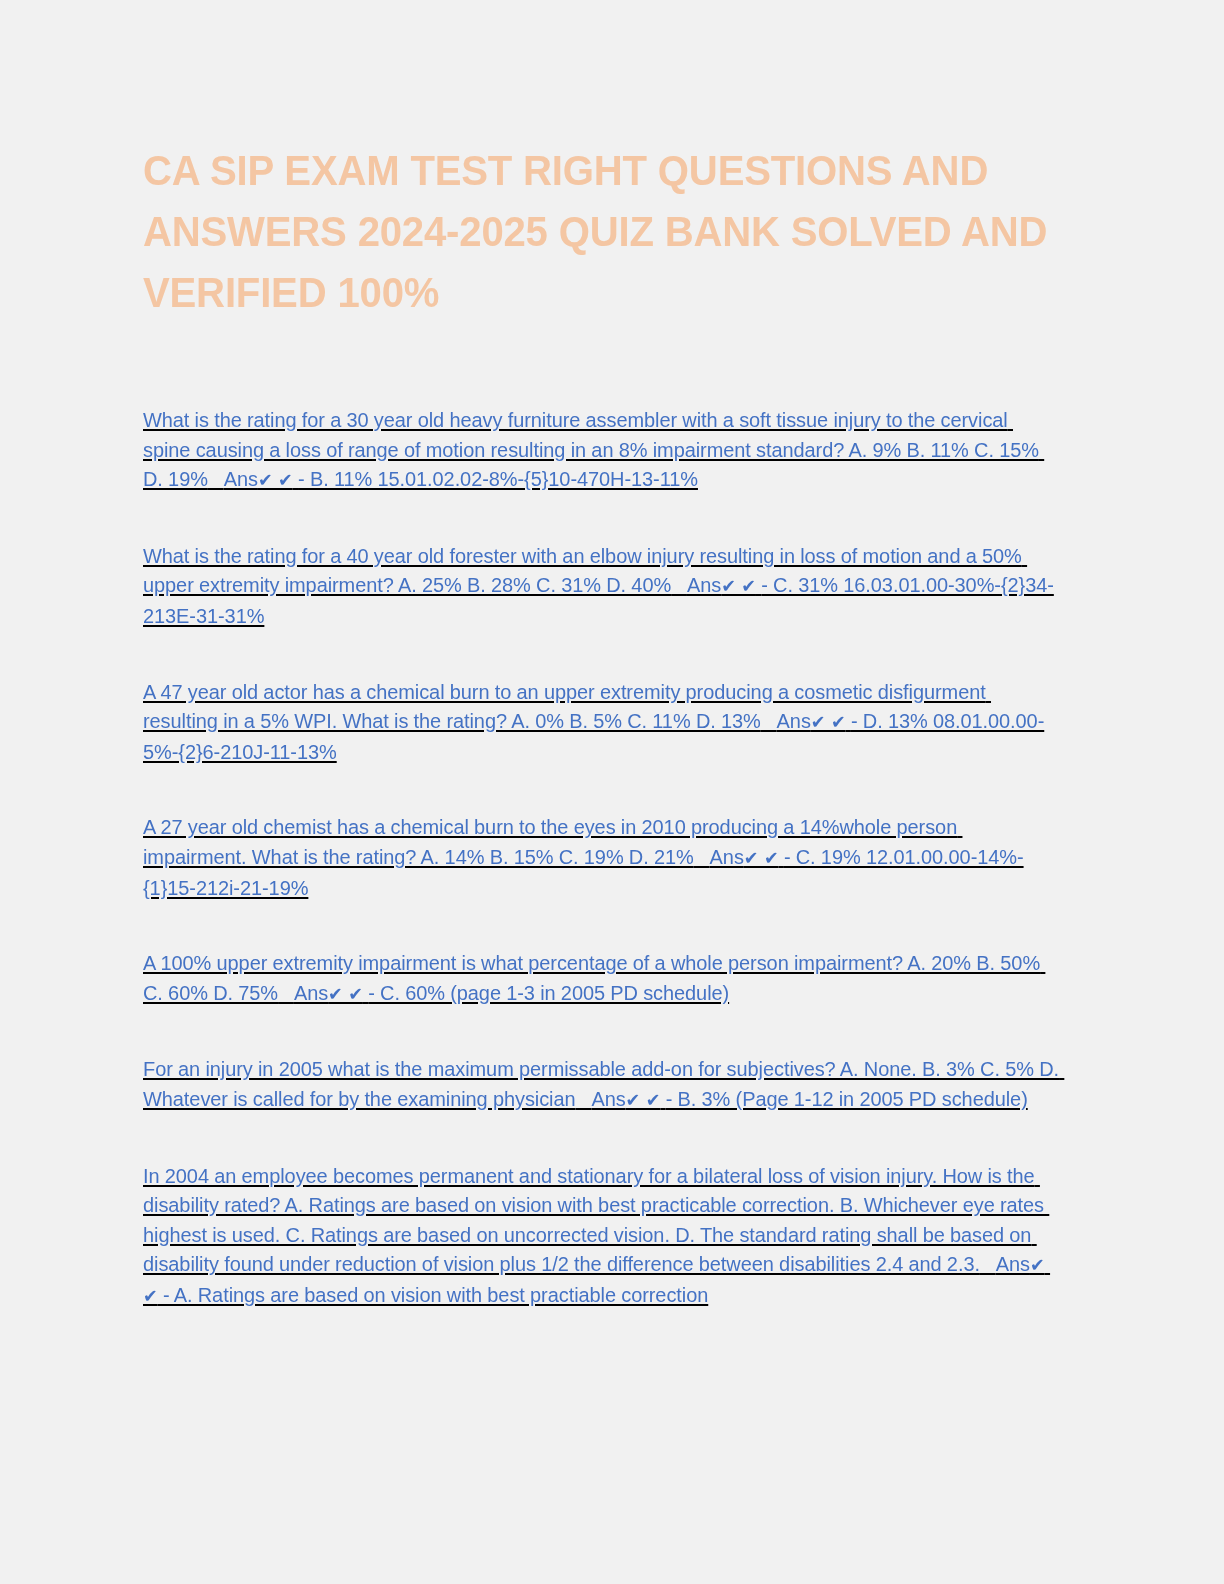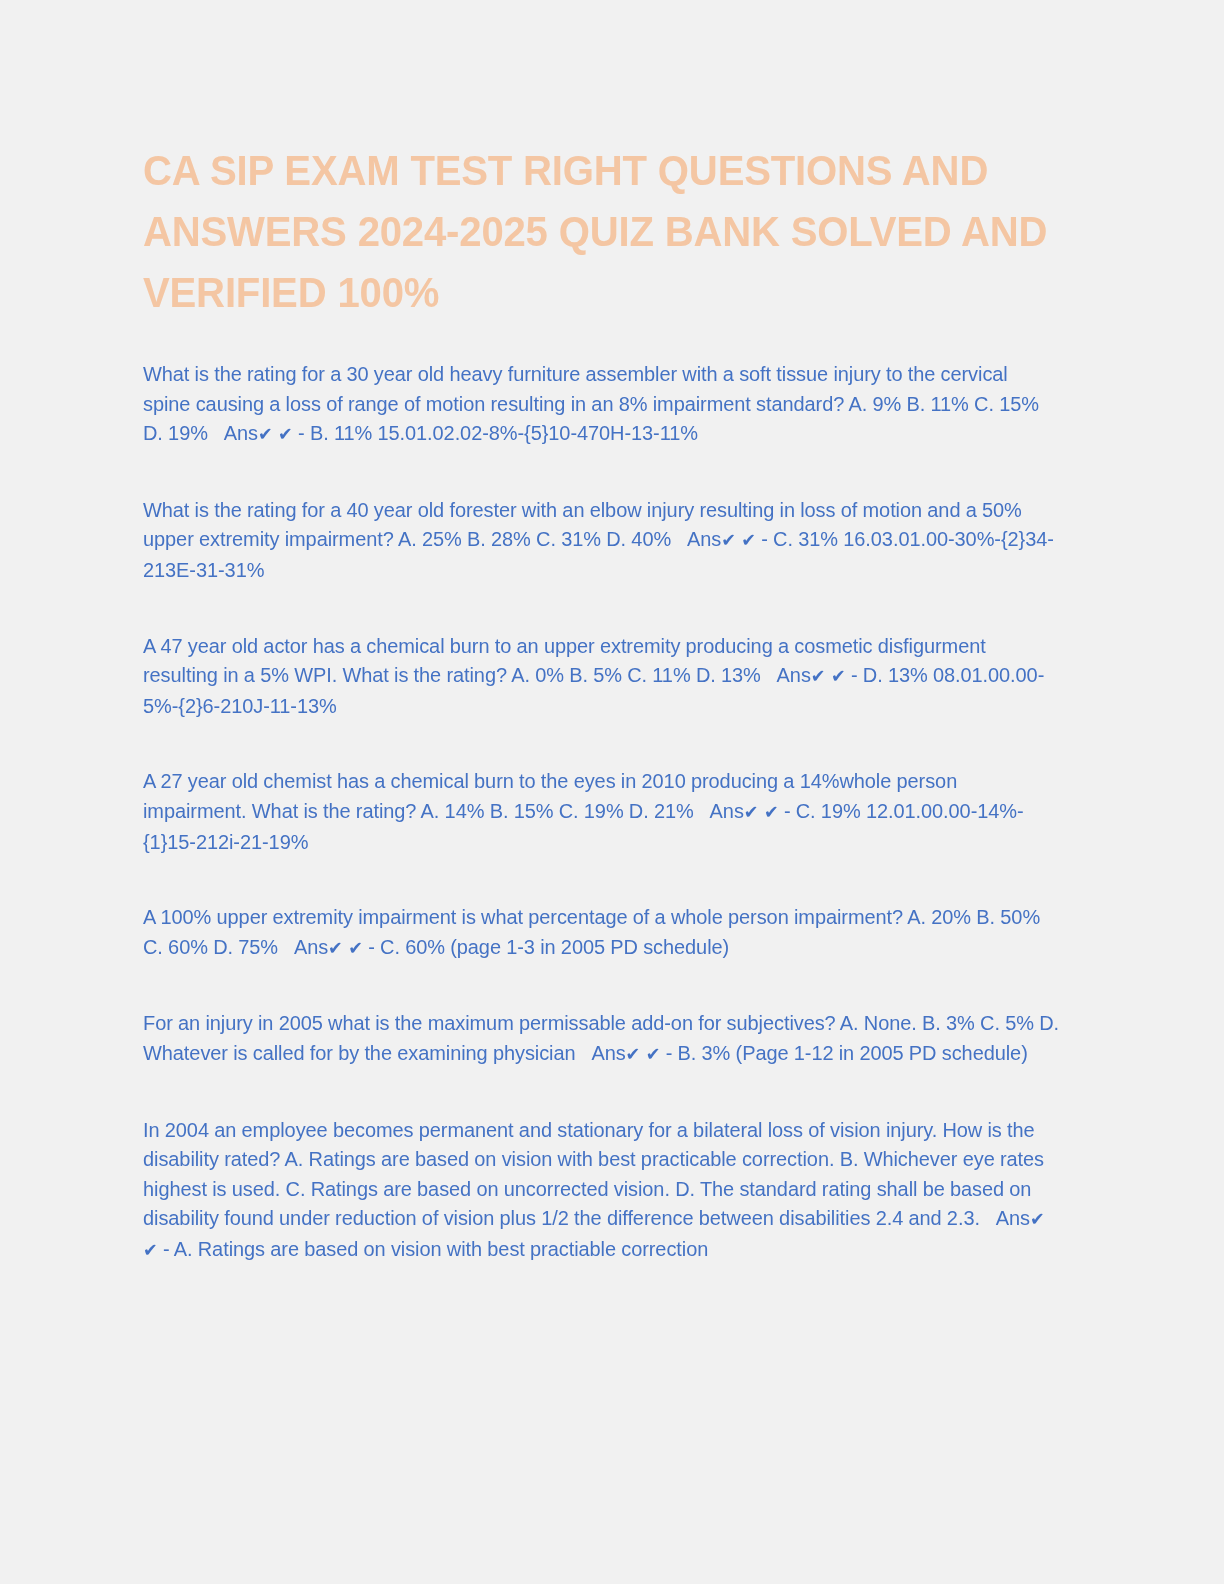--- a/index.html
+++ b/index.html
@@ -38,21 +38,22 @@
     font-size: 42px;
     line-height: 61px;
     letter-spacing: -0.2px;
     margin: 0 0 0 0;
     transform: scaleX(0.955);
     transform-origin: left top;
     width: 960px;
   }
 
   .qa-list {
-    margin-top: 36px;
+    margin-top: 82px;
+    text-decoration: underline;
   }
 
   .qa-block {
     color: #4472c4;
     font-family: "Liberation Sans", sans-serif;
     font-size: 20.5px;
     line-height: 29.6px;
     letter-spacing: -0.08px;
     margin: 0 0 46px 0;
     transform: scaleX(0.975);

